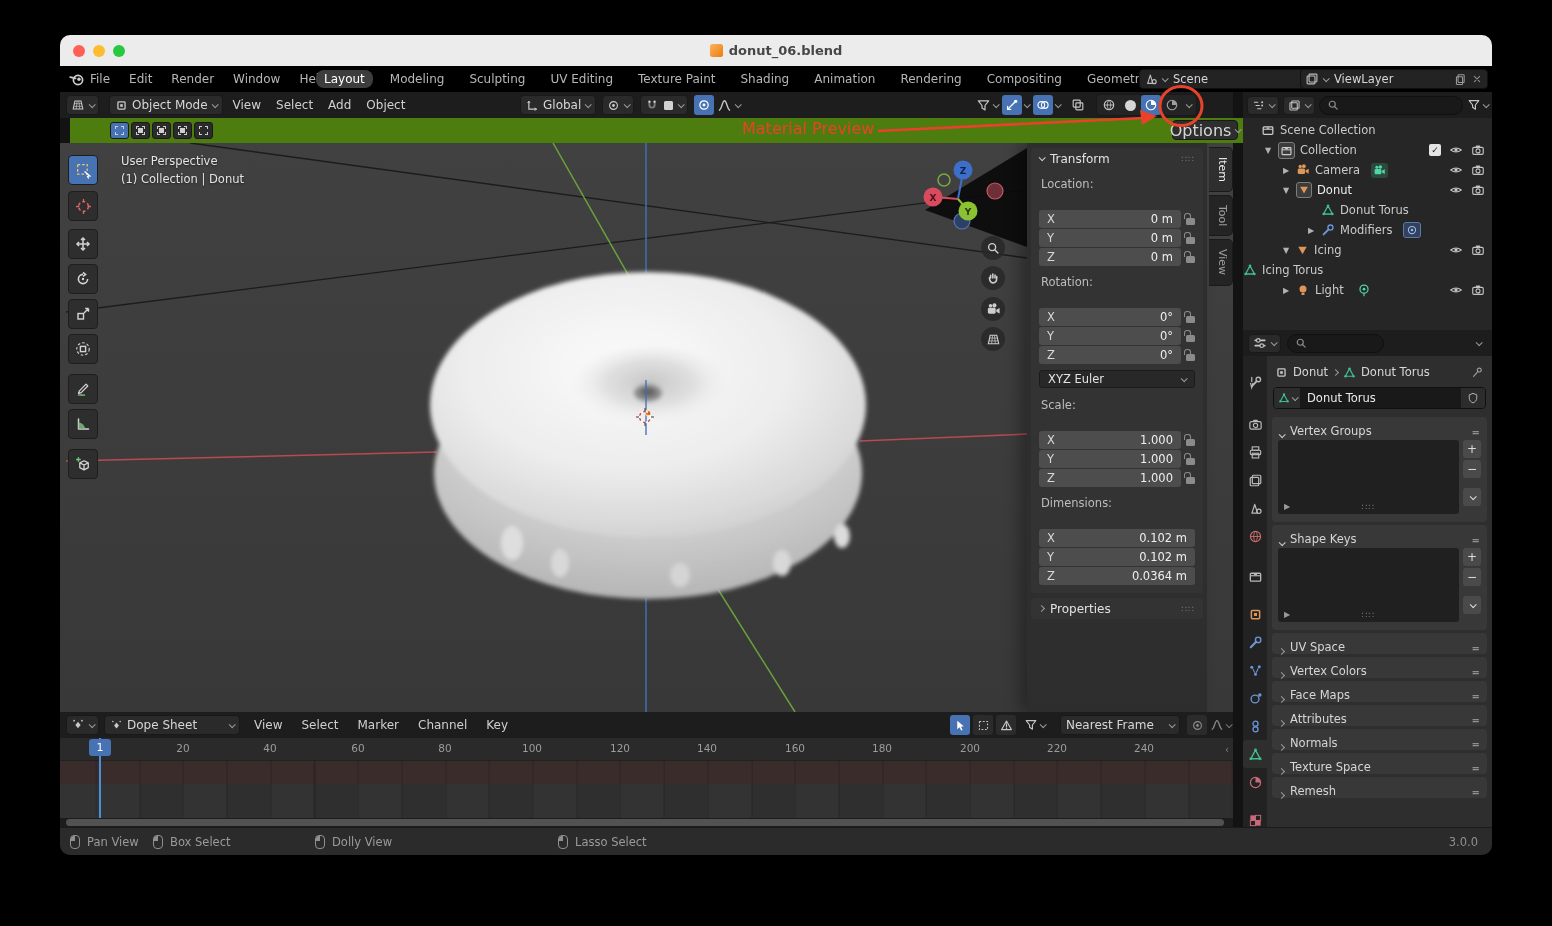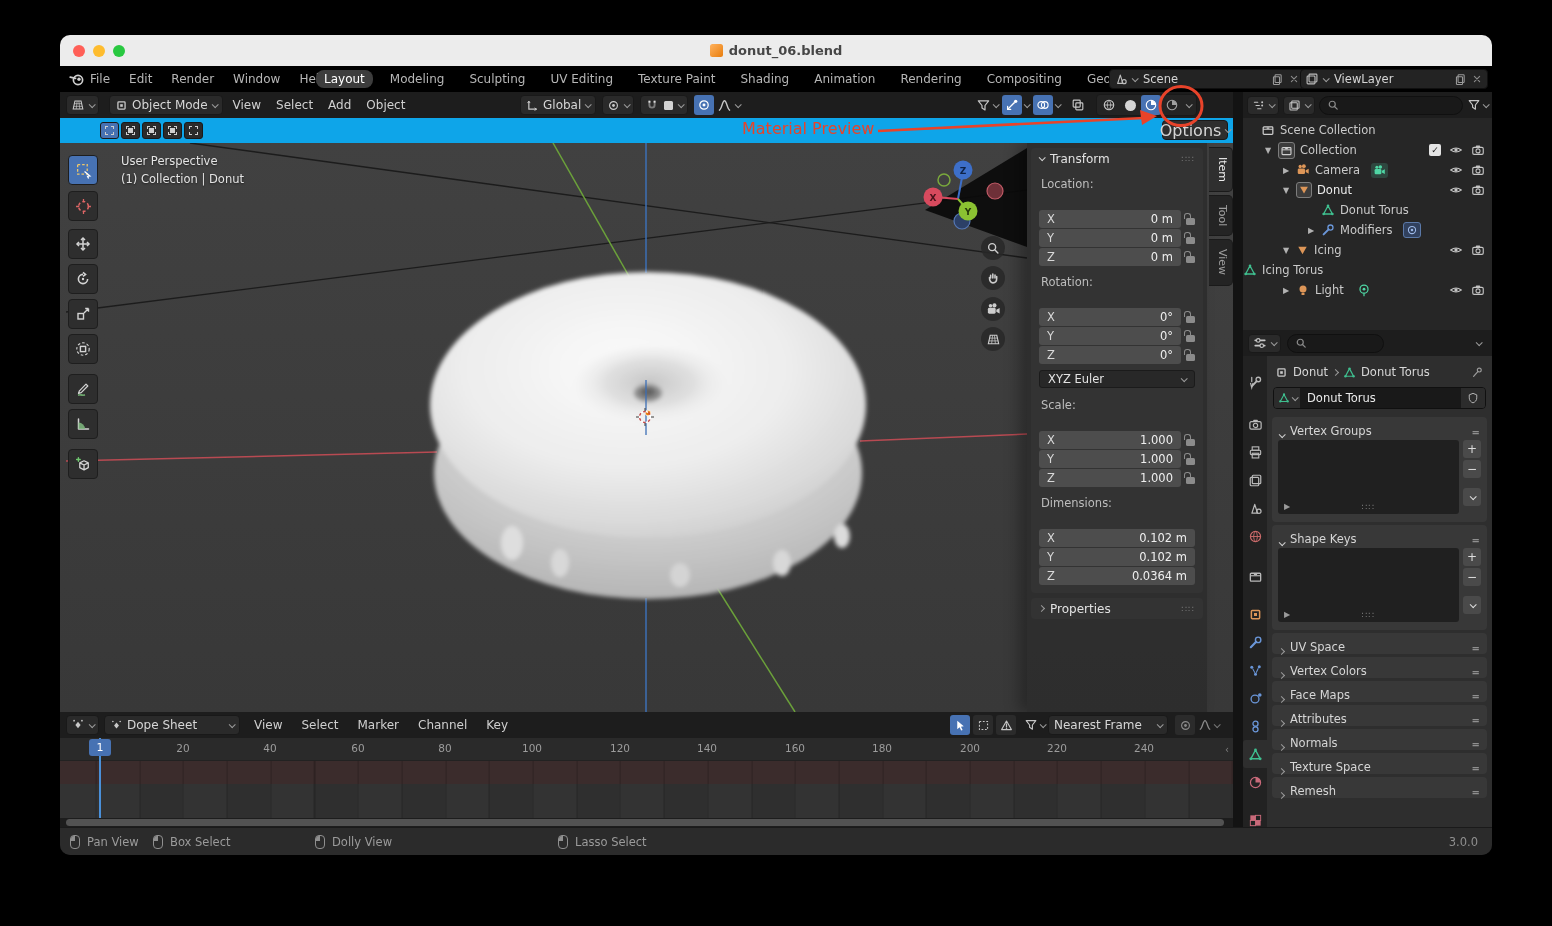--- a/index.html
+++ b/index.html
@@ -18,21 +18,21 @@
 .topbar{position:absolute;left:0;top:31px;width:1432px;height:26px;background:#000000;color:#b6b6b6;font-size:12px}
 .menus{position:absolute;left:30px;top:0;height:26px;display:flex;gap:19px;align-items:center}
 .menus span{cursor:default}
 .wstabs{position:absolute;left:256px;top:0;height:26px;display:flex;gap:9px;align-items:center}
 .wstab{padding:2px 8px;border-radius:8px;white-space:nowrap}
 .wstab.active{background:#3d3d3d;color:#fff}
 .idwidget{position:absolute;top:3px;height:20px;background:#232323;border:1px solid #101010;border-radius:4px;display:flex;align-items:center;font-size:11.5px;color:#d5d5d5;padding:0 4px;gap:4px}
 .idwidget .name{flex:1;padding-left:2px}
 
 .vph{position:absolute;left:0;top:57px;width:1173px;height:26px;background:#1d1d1d;font-size:12px;color:#d0d0d0}
-.toolset{position:absolute;left:0;top:83px;width:1173px;height:25px;background:#0ea5e9}
+.toolset{position:absolute;left:10px;top:83px;width:1173px;height:25px;background:#4d7c0f}
 .btn{background:#2a2a2a;border:1px solid #191919;border-radius:4px;display:flex;align-items:center;gap:4px;padding:0 5px;height:20px;color:#d6d6d6}
 .cv{display:inline-block;width:5px;height:5px;border-right:1.4px solid #9a9a9a;border-bottom:1.4px solid #9a9a9a;transform:rotate(45deg) translateY(-1px);flex:none}
 .sq-ic{width:9px;height:9px;background:#d2d2d2;border-radius:1.5px;display:inline-block}
 .tbtn{width:20px;height:20px;border-radius:3px;display:flex;align-items:center;justify-content:center;color:#c6c6c6}
 .tbtn.blue{background:#4772b3;color:#fff}
 .shadegrp{background:#242424;border:1px solid #191919;border-radius:4px;display:flex;align-items:center;padding:0 2px;height:22px;gap:1px}
 .selmode{width:19px;height:17px;background:#2b2b2b;border:1px solid #1a1a1a;border-radius:3px;display:flex;align-items:center;justify-content:center}
 .selmode.active{background:#4772b3}
 .dashsq{width:9px;height:9px;border:1px dashed #cfcfcf}
 .dashsq.f::after{content:"";display:block;width:5px;height:5px;background:#cfcfcf;margin:1px}
@@ -370,21 +370,21 @@
       <span class="wstab">Sculpting</span>
       <span class="wstab">UV Editing</span>
       <span class="wstab">Texture Paint</span>
       <span class="wstab">Shading</span>
       <span class="wstab">Animation</span>
       <span class="wstab">Rendering</span>
       <span class="wstab">Compositing</span>
       <span class="wstab">Geometry Nodes</span>
       <span class="wstab">S</span>
     </div>
-    <div class="idwidget" style="left:1049px;width:196px">
+    <div class="idwidget" style="left:1079px;width:196px">
       <svg class="ic" width="14" height="14" style="color:#bdbdbd">
             <use href="#s-scene"></use>
           </svg>
       <span class="cv"></span>
       <span class="name">Scene</span>
       <svg class="ic" width="13" height="13" style="color:#9a9a9a">
             <use href="#s-copy"></use>
           </svg>
       <svg class="ic" width="12" height="12" style="color:#8a8a8a">
             <use href="#s-x"></use>
@@ -1194,21 +1194,21 @@
               <svg class="ic" width="13" height="13">
                 <use href="#s-warning"></use>
               </svg>
             </div>
         <div class="flex" style="gap:2px;margin-left:5px">
               <svg class="ic" width="14" height="14" style="color:#c6c6c6">
                 <use href="#s-funnel"></use>
               </svg>
               <span class="cv"></span>
             </div>
-        <div class="btn" style="width:120px;margin-left:0">
+        <div class="btn" style="width:120px;margin-left:12px">
               <span style="flex:1">Nearest Frame</span>
               <span class="cv"></span>
             </div>
         <div class="tbtn" style="background:#2b2b2b;margin-left:4px">
               <svg class="ic" width="13" height="13" style="color:#8a8a8a">
                 <use href="#s-dotcircle"></use>
               </svg>
             </div>
         <div class="flex" style="gap:2px">
               <svg class="ic" width="14" height="14" style="color:#8a8a8a">

